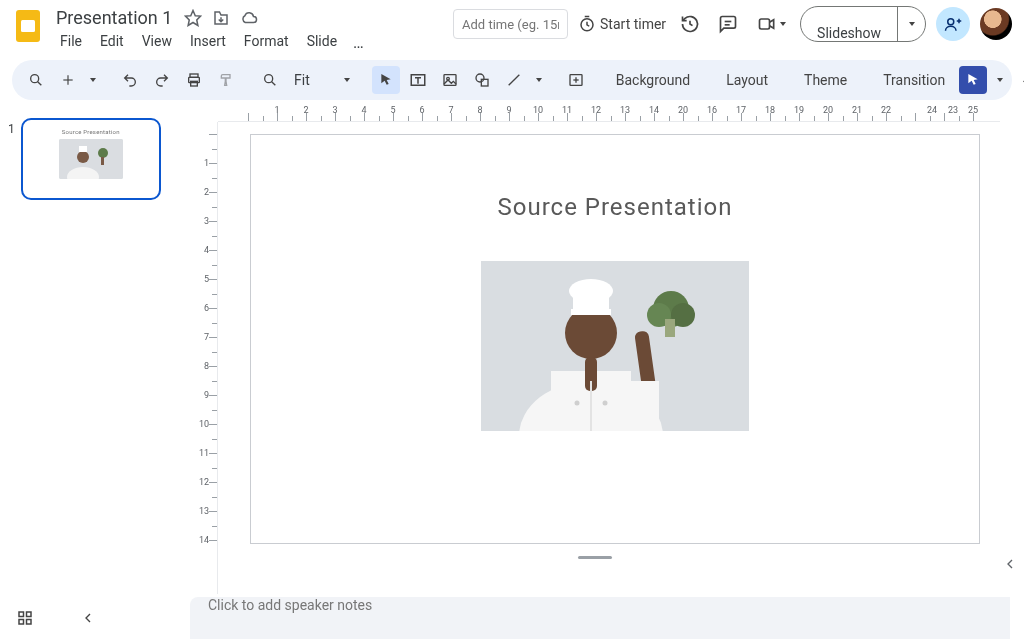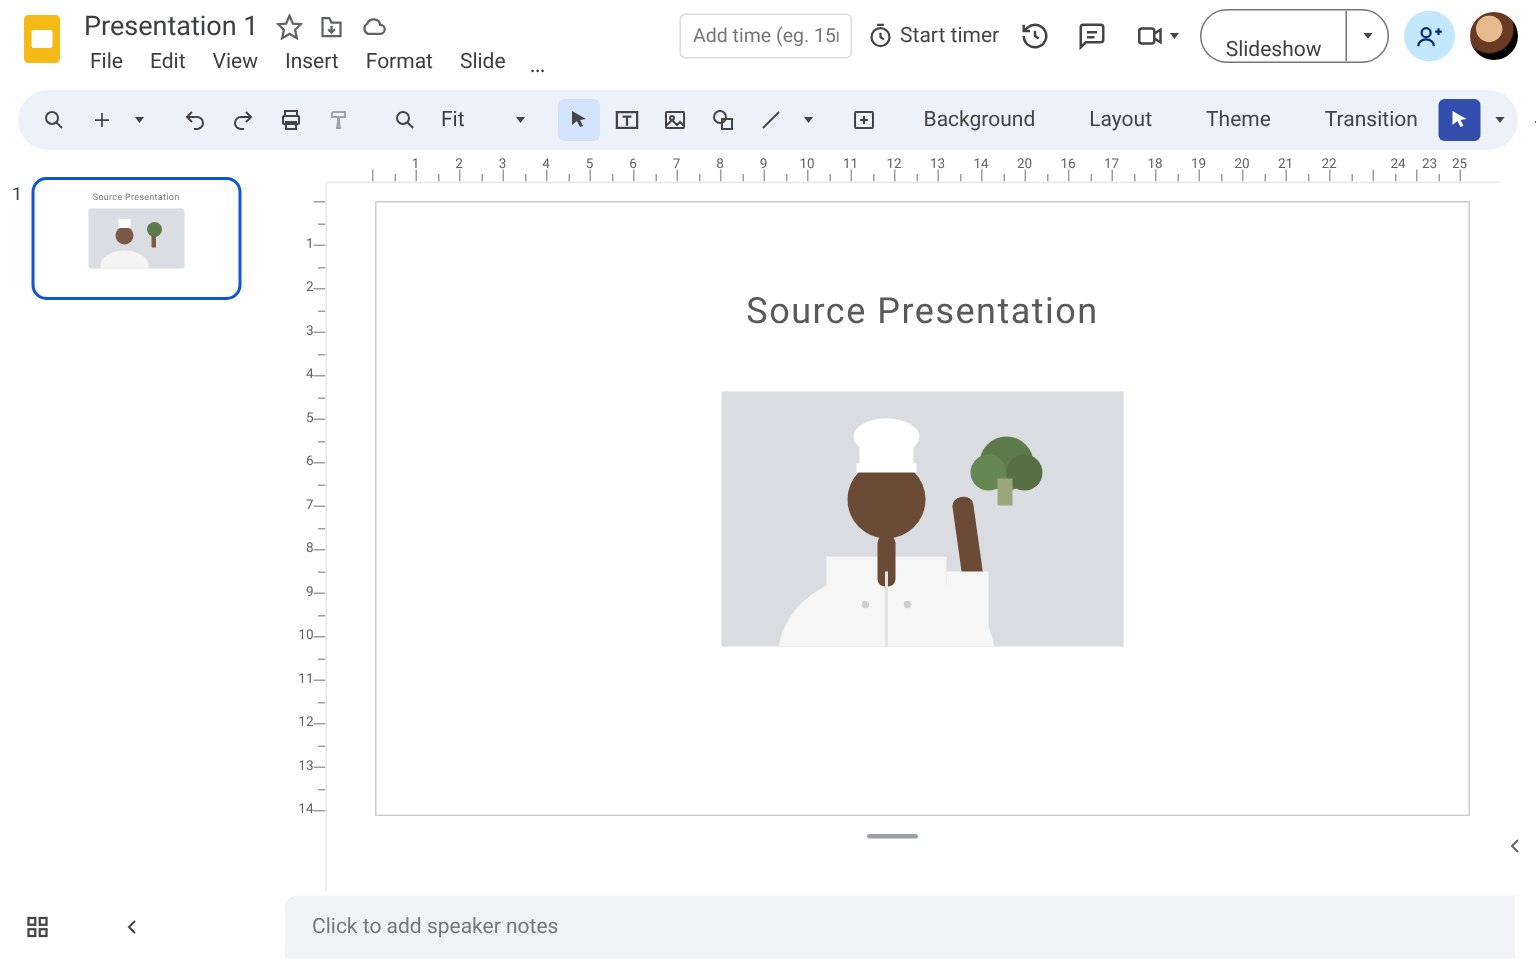--- a/index.html
+++ b/index.html
@@ -64,21 +64,21 @@
   .slide-image { width:268px; height:170px; margin: 40px auto 0; background:#d9dde1; position:relative; overflow:hidden; }
   .chef-fig { position:absolute; inset:0; }
   .slide-handle { position:absolute; bottom:-20px; left:50%; transform:translateX(-50%); width:34px; height:3px; background:#9aa0a6; border-radius:2px; }
 
   .right-rail { width: 24px; display:flex; flex-direction:column; align-items:center; padding-top:18px; }
   .rail-arrow { width:20px; height:20px; color:#5f6368; cursor:pointer; margin-top:auto; margin-bottom:18px; }
 
   
   .notes { height:48px; display:flex; align-items:center; }
   .notes-left { width:190px; display:flex; align-items:center; padding-left:16px; gap: 40px; }
-  .notes-field { flex:1; background:#f1f3f7; border-radius: 8px 0 0 0; height:42px; display:flex; align-items:center; padding:16px 18px; color:#777; font-size:14px; margin-right: 14px;}
+  .notes-field { flex:1; background:#f1f3f7; border-radius: 8px 0 0 0; height:42px; display:flex; padding:0 18px; color:#777; font-size:14px; margin-right: 14px;}
   .grid-icon { cursor:pointer; color:#444; }
 
   
   .tri-down { width:0; height:0; border-left:4px solid transparent; border-right:4px solid transparent; border-top:5px solid #444; }
   .tri-down.sm { border-left-width:3px; border-right-width:3px; border-top-width:4px; }
 
   svg { display:block; }
 </style>
 </head>
 <body>

